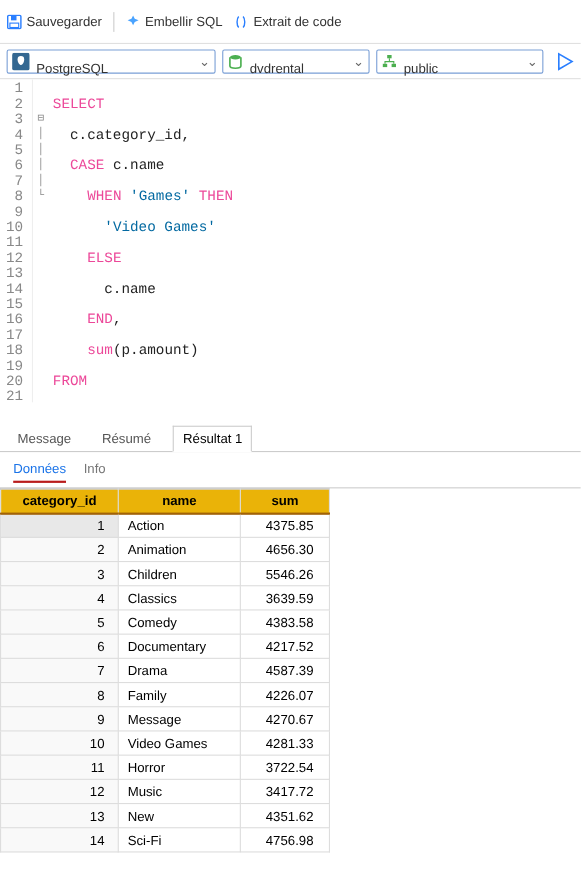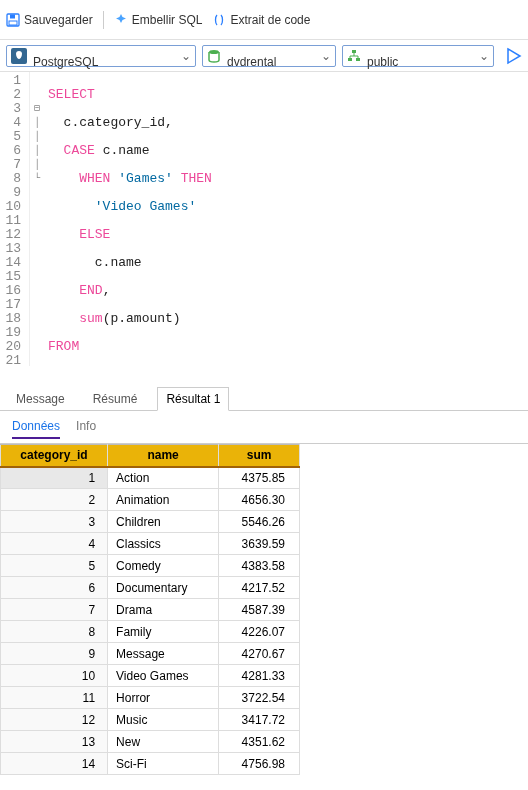--- a/index.html
+++ b/index.html
@@ -20,21 +20,21 @@
 .fold-col .fc { height: 14px; display: flex; align-items: center; justify-content: center; color: #888; font-size: 10px; }
 .code { padding: 2px 4px; white-space: pre; color: #222; }
 .code .ln { height: 14px; }
 .kw { color: #ec4899; }
 .str { color: #0369a1; }
 .tabs { display: flex; align-items: flex-end; border-bottom: 1px solid #ccc; padding: 6px 8px 0 8px; gap: 12px; font-size: 12px; }
 .tab { padding: 4px 8px; color: #555; cursor: pointer; margin-top: 14px; }
 .tab.active { background: #fff; border: 1px solid #ccc; border-bottom: 1px solid #fff; position: relative; top: 1px; color: #000; }
 .subtabs { display: flex; gap: 16px; padding: 8px 12px 4px 12px; font-size: 12px; }
 .subtab { color: #777; cursor: pointer; padding-bottom: 4px; }
-.subtab.active { color: #1a73e8; border-bottom: 2px solid #4c1d95; }
+.subtab.active { color: #1a73e8; border-bottom: 2px solid #b91c1c; }
 .grid { border-top: 1px solid #ccc; }
 .grid table { border-collapse: collapse; width: 300px; }
 .grid th, .grid td { border: 1px solid #ddd; font-size: 12px; padding: 3px 8px; height: 22px; }
 .grid th { background: #eab308; font-weight: 600; text-align: center; border-top: 1px solid #bbb; border-bottom: 2px solid #a16207; }
 .grid .rownum { text-align: right; background: #f9f9f9; width: 106px; padding-right: 12px; }
 .grid .rownum.sel { background: #e8e8e8; }
 .grid .txt { width: 110px; }
 .grid .num { text-align: right; width: 80px; padding-right: 14px; }
 svg { display: block; }
 </style>

